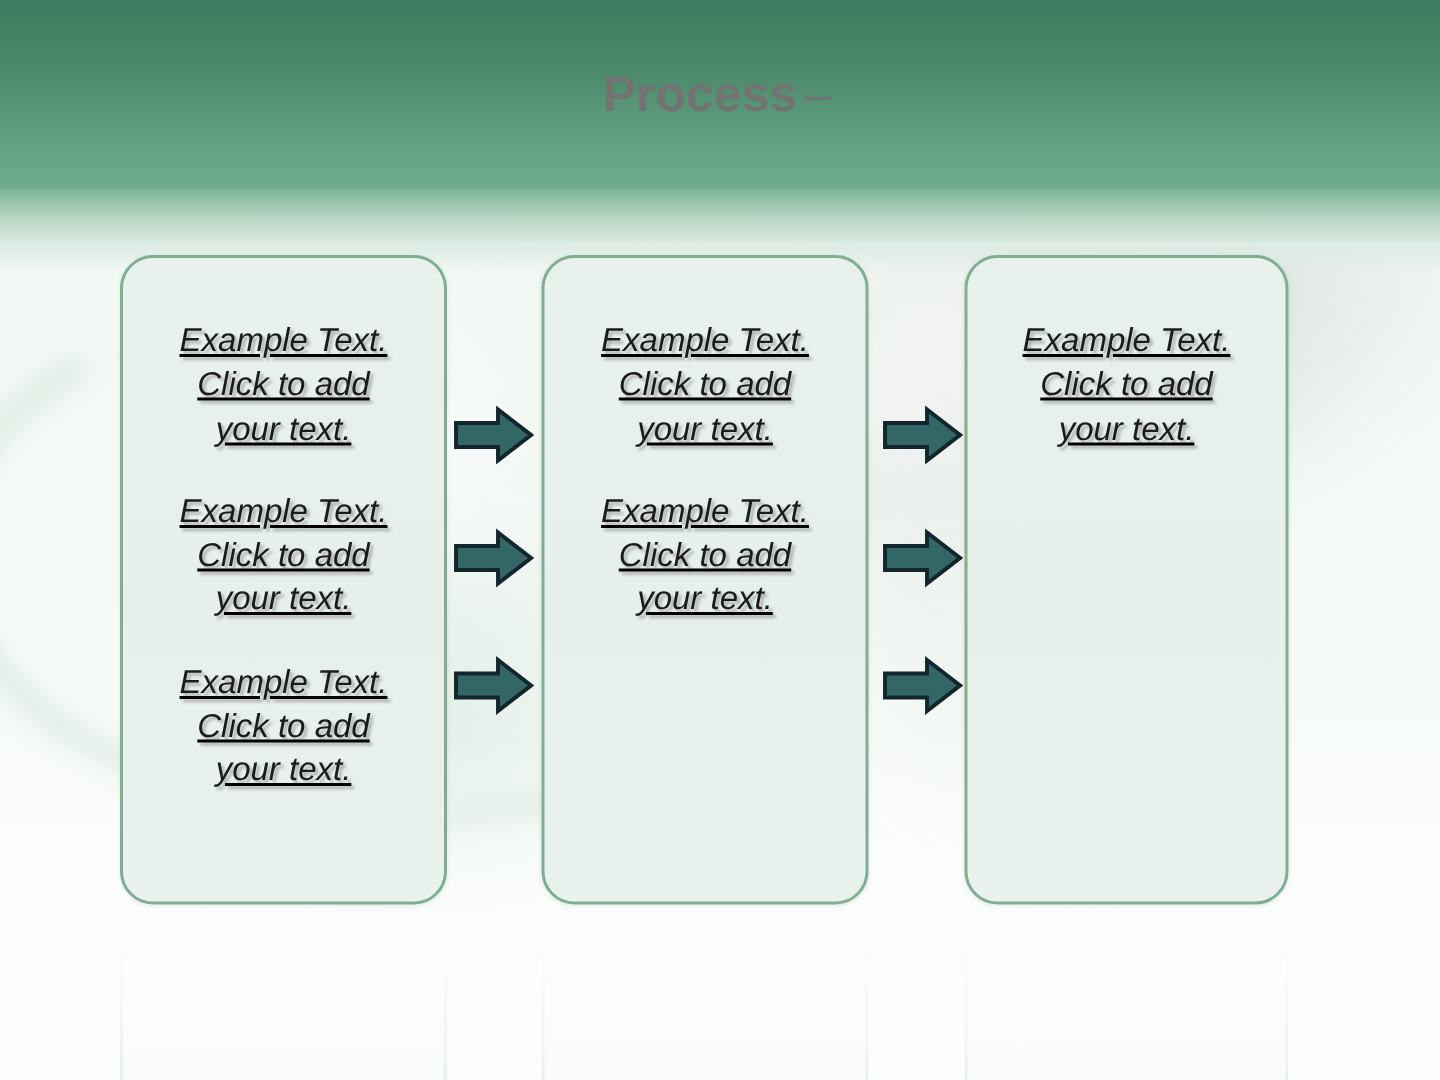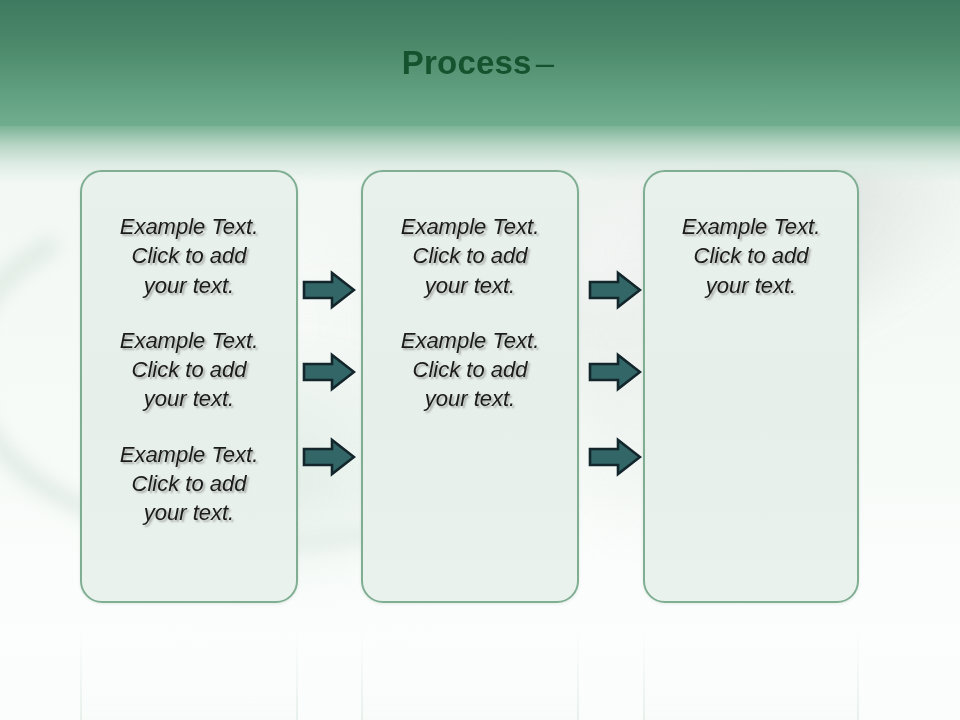--- a/index.html
+++ b/index.html
@@ -106,39 +106,40 @@
   }
 
   .slide-title {
     position: absolute;
     left: 0; top: 0;
     width: 960px;
     height: 126px;
     display: flex;
     align-items: center;
     justify-content: center;
-    color: #14532d;
+    color: #737373;
     font-size: 33px;
     letter-spacing: .2px;
     white-space: nowrap;
     user-select: none;
   }
   .slide-title .t-bold { font-weight: 700; }
   .slide-title .t-sep  { font-weight: 400; padding: 0 4px; }
   .slide-title .t-rest { font-weight: 400; }
 
   
   .box {
     position: absolute;
     box-sizing: border-box;
     border: 2px solid #7fae93;
     border-radius: 22px;
     background: linear-gradient(to bottom, #e9f1ec 0%, #e6efe9 55%, #eaf2ed 100%);
     box-shadow: 0 1px 3px rgba(120,150,135,.18);
     overflow: hidden;
+    text-decoration: underline;
   }
   .box-inner {
     padding: 40px 16px 0 16px;
     text-align: center;
   }
   .text-block {
     font-style: italic;
     font-size: 22px;
     line-height: 1.33;
     color: #1b1b1b;

